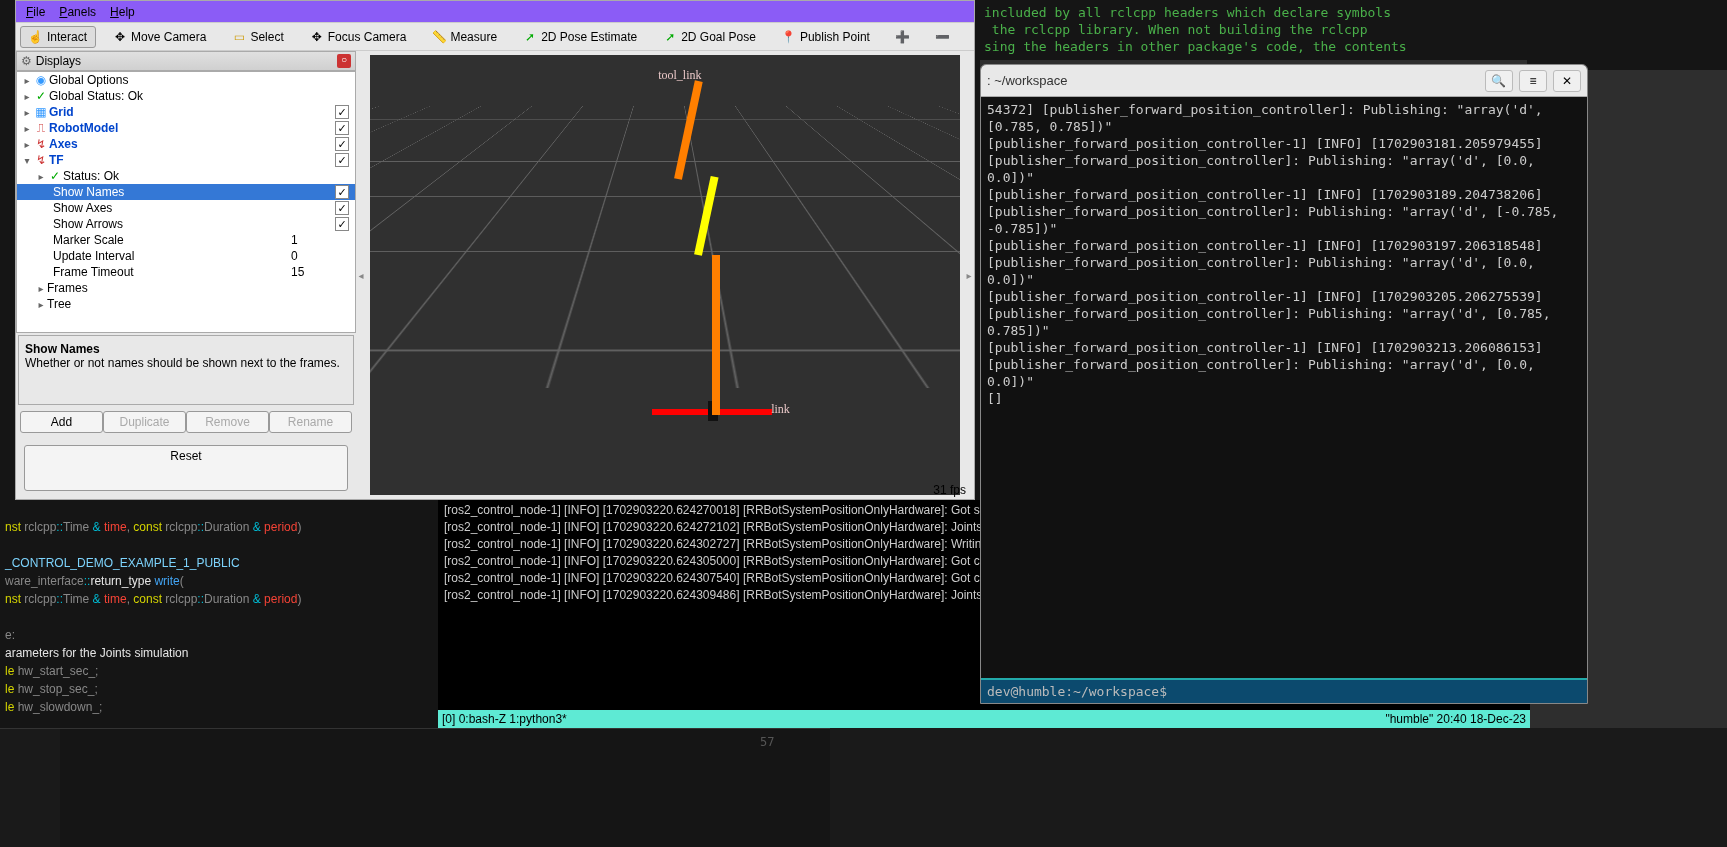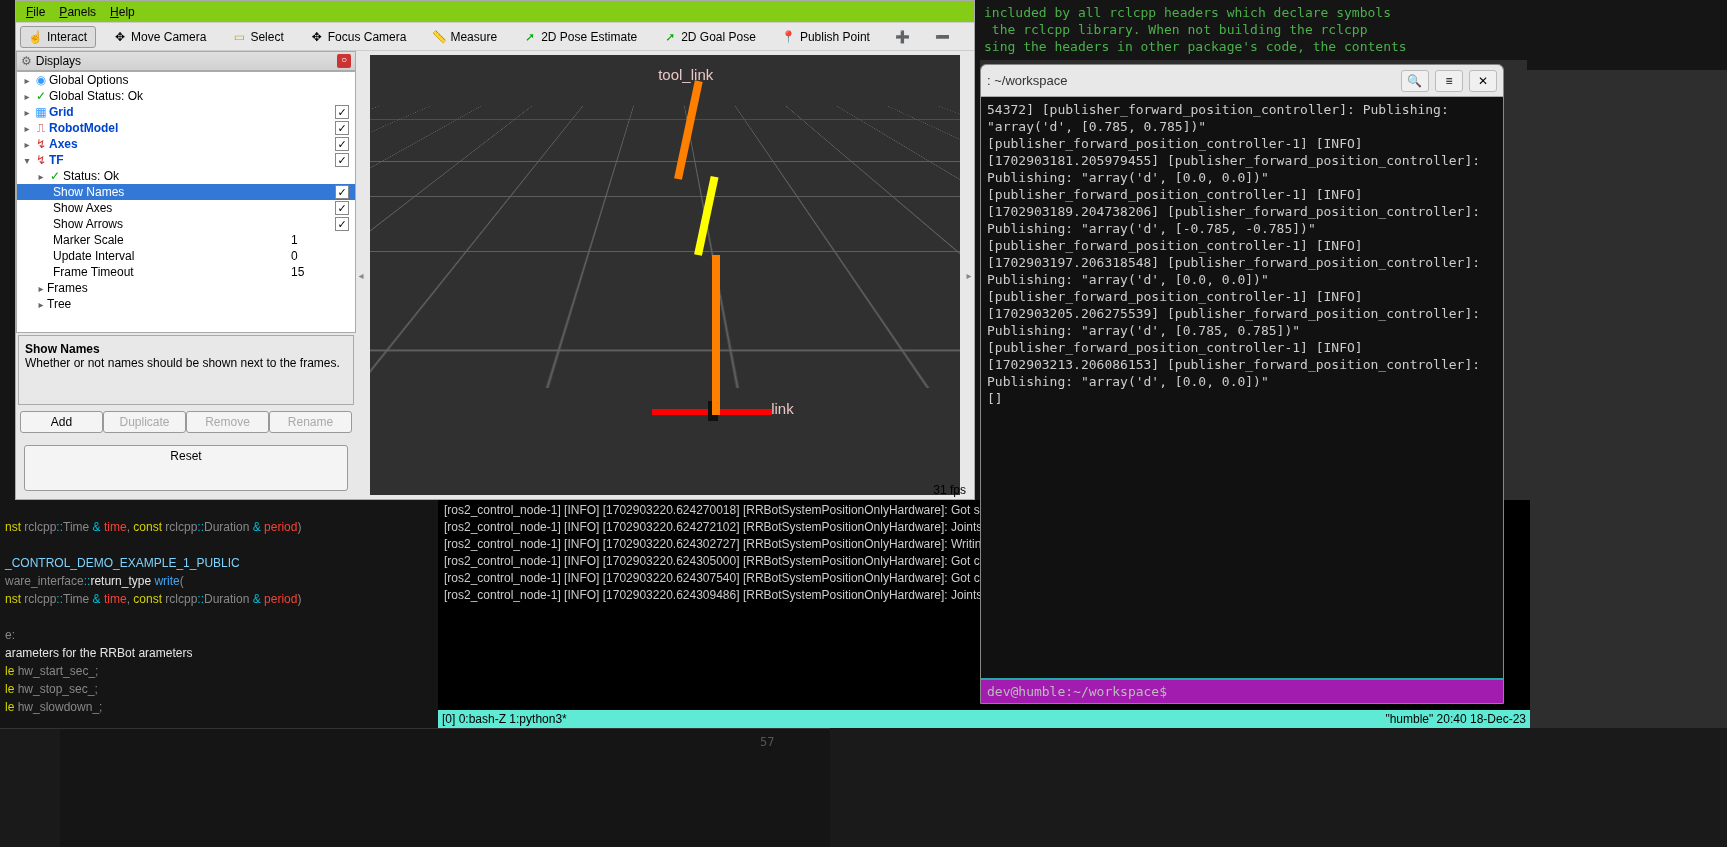--- a/index.html
+++ b/index.html
@@ -15,21 +15,21 @@
 .bg-code .blue { color: #42a5f5; }
 
 
 .bg-code-top { position:absolute; top:0; left:980px; width:550px; height:60px; background:#151515; color:#4ab04a; font-family:monospace; font-size:13px; line-height:17px; white-space:pre; overflow:hidden; padding:4px; }
 
 
 .bg-code-right { position:absolute; top:0; right:0; width:200px; height:70px; background:#151515; }
 
 
 .rviz { position: absolute; top: 0; left: 15px; width: 960px; height: 500px; background: #e8e8e8; border: 1px solid #aaa; display: flex; flex-direction: column; }
-.menubar { height: 22px; background: #84cc16; display: flex; align-items: center; padding: 0 4px; gap: 2px; border-bottom: 1px solid #ccc; }
+.menubar { height: 22px; background: #8b5cf6; display: flex; align-items: center; padding: 0 4px; gap: 2px; border-bottom: 1px solid #ccc; }
 .menubar span { padding: 2px 6px; cursor: default; }
 .menubar span u { text-decoration: underline; }
 
 .toolbar { height: 28px; background: #e8e8e8; display: flex; align-items: center; padding: 2px 4px; gap: 8px; border-bottom: 1px solid #ccc; }
 .tb-btn { display: flex; align-items: center; gap: 4px; padding: 3px 8px; border: 1px solid transparent; cursor: default; }
 .tb-btn:first-child { border: 1px solid #999; background: #ddd; border-radius: 3px; }
 .tb-icn { width: 14px; height: 14px; display: inline-flex; align-items: center; justify-content: center; }
 
 .rviz-body { flex: 1; display: flex; min-height: 0; }
 
@@ -67,36 +67,36 @@
 .view3d-canvas { flex: 1; background: #303030; margin: 4px; position: relative; overflow: hidden; }
 .grid-floor { position: absolute; bottom: 80px; left: 50%; transform: translateX(-50%) perspective(400px) rotateX(68deg); width: 900px; height: 500px;
   background-image: linear-gradient(#626262 1px, transparent 1px), linear-gradient(90deg, #626262 1px, transparent 1px);
   background-size: 80px 80px; }
 .robot { position: absolute; left: 58%; bottom: 80px; }
 .robot-base-x { position: absolute; bottom: 0; left: -60px; width: 120px; height: 6px; background: #ff0000; }
 .robot-base-dark { position: absolute; bottom: -6px; left: -4px; width: 10px; height: 20px; background: #111; }
 .robot-link1 { position: absolute; bottom: 0; left: 0; width: 8px; height: 160px; background: #ff7f00; transform-origin: bottom center; }
 .robot-link2 { position: absolute; bottom: 160px; left: -18px; width: 8px; height: 80px; background: yellow; transform-origin: bottom center; transform: rotate(12deg); }
 .robot-link3 { position: absolute; bottom: 236px; left: -38px; width: 8px; height: 100px; background: #ff7f00; transform-origin: bottom center; transform: rotate(12deg); }
-.frame-label { position: absolute; color: #e9c7c7; font-size: 15px; font-family: Liberation Sans, sans-serif; }
+.frame-label { position: absolute; color: #e9c7c7; font-size: 12px; font-family: Liberation Serif, serif; }
 .fps { position: absolute; right: 8px; bottom: 2px; font-size: 12px; }
 
 
 .tmux { position: absolute; top: 500px; left: 438px; width: 1092px; height: 228px; background: #000; color: #ccc; font-family: monospace; font-size: 13px; line-height: 17px; }
 .tmux-content { padding: 2px 6px; white-space: pre-wrap; height: 210px; overflow: hidden; }
 .tmux-status { height: 18px; background: #5eead4; color: #000; display: flex; align-items: center; padding: 0 4px; font-size: 12px; }
 .tmux-status .right { margin-left: auto; }
 
 
-.term-win { position: absolute; top: 64px; left: 980px; width: 524px; height: 640px; background: #1e1e1e; border: 1px solid #888; border-radius: 6px 6px 0 0; display: flex; flex-direction: column; overflow: hidden; }
+.term-win { position: absolute; top: 64px; left: 980px; width: 608px; height: 640px; background: #1e1e1e; border: 1px solid #888; border-radius: 6px 6px 0 0; display: flex; flex-direction: column; overflow: hidden; }
 .term-titlebar { height: 32px; background: #e8e8e8; display: flex; align-items: center; padding: 0 6px; gap: 6px; border-bottom: 1px solid #aaa; }
 .term-titlebar .title { flex: 1; font-size: 13px; color: #333; }
 .term-titlebar .wbtn { width: 28px; height: 22px; border: 1px solid #bbb; border-radius: 3px; display: flex; align-items: center; justify-content: center; background: #f0f0f0; }
 .term-body { flex: 1; background: #111; color: #ccc; font-family: monospace; font-size: 13px; line-height: 17px; padding: 4px 6px; white-space: pre-wrap; overflow: hidden; }
-.term-prompt { border-top: 2px solid #2aa; padding: 4px 6px; background: #a21caf; color: #bbb; font-family: monospace; font-size: 13px; }
+.term-prompt { border-top: 2px solid #2aa; padding: 4px 6px; background: #0c4a6e; color: #bbb; font-family: monospace; font-size: 13px; }
 
 
 .editor-bottom { position:absolute; top:728px; left:0; width:830px; height:120px; background:#151515; border-top:1px solid #333; display:flex; }
 .editor-gutter { width:60px; background:#1a1a1a; color:#555; text-align:right; padding:4px 8px; font-family:monospace; font-size:12px; line-height:16px; }
 .editor-content { flex:1; color:#888; font-family:monospace; font-size:12px; padding:4px; }
 .editor-minimap { position:absolute; top:728px; right:0; width:897px; height:120px; background:#1a1a1a; }
 </style>
 </head>
 <body>
 
@@ -106,21 +106,21 @@
 <div class="bg-code-right"></div>
 
 <div class="bg-code">
 <span><span class="yellow">nst</span> rclcpp<span class="cyan">::</span>Time <span class="cyan">&amp;</span> <span class="red">time</span>, <span class="yellow">const</span> rclcpp<span class="cyan">::</span>Duration <span class="cyan">&amp;</span> <span class="red">period</span>)</span>
 
 <span class="purple">_CONTROL_DEMO_EXAMPLE_1_PUBLIC</span>
 <span>ware_interface<span class="cyan">::</span><span class="green">return_type</span> <span class="blue">write</span>(</span>
 <span><span class="yellow">nst</span> rclcpp<span class="cyan">::</span>Time <span class="cyan">&amp;</span> <span class="red">time</span>, <span class="yellow">const</span> rclcpp<span class="cyan">::</span>Duration <span class="cyan">&amp;</span> <span class="red">period</span>)</span>
 
 <span>e:</span>
-<span class="green">arameters for the RRBot arameters</span>
+<span class="green">arameters for the Joints simulation</span>
 <span><span class="yellow">le</span> hw_start_sec_;</span>
 <span><span class="yellow">le</span> hw_stop_sec_;</span>
 <span><span class="yellow">le</span> hw_slowdown_;</span>
 
 <span class="green">tore the command for the simulated robot</span>
 <span><span class="cyan">:</span>vector<span class="cyan">&lt;</span><span class="yellow">double</span><span class="cyan">&gt;</span> hw_commands_;</span>
 <span><span class="cyan">:</span>vector<span class="cyan">&lt;</span><span class="yellow">double</span><span class="cyan">&gt;</span> hw_states_;</span>
 </div>
 
 <div class="editor-minimap"></div>

